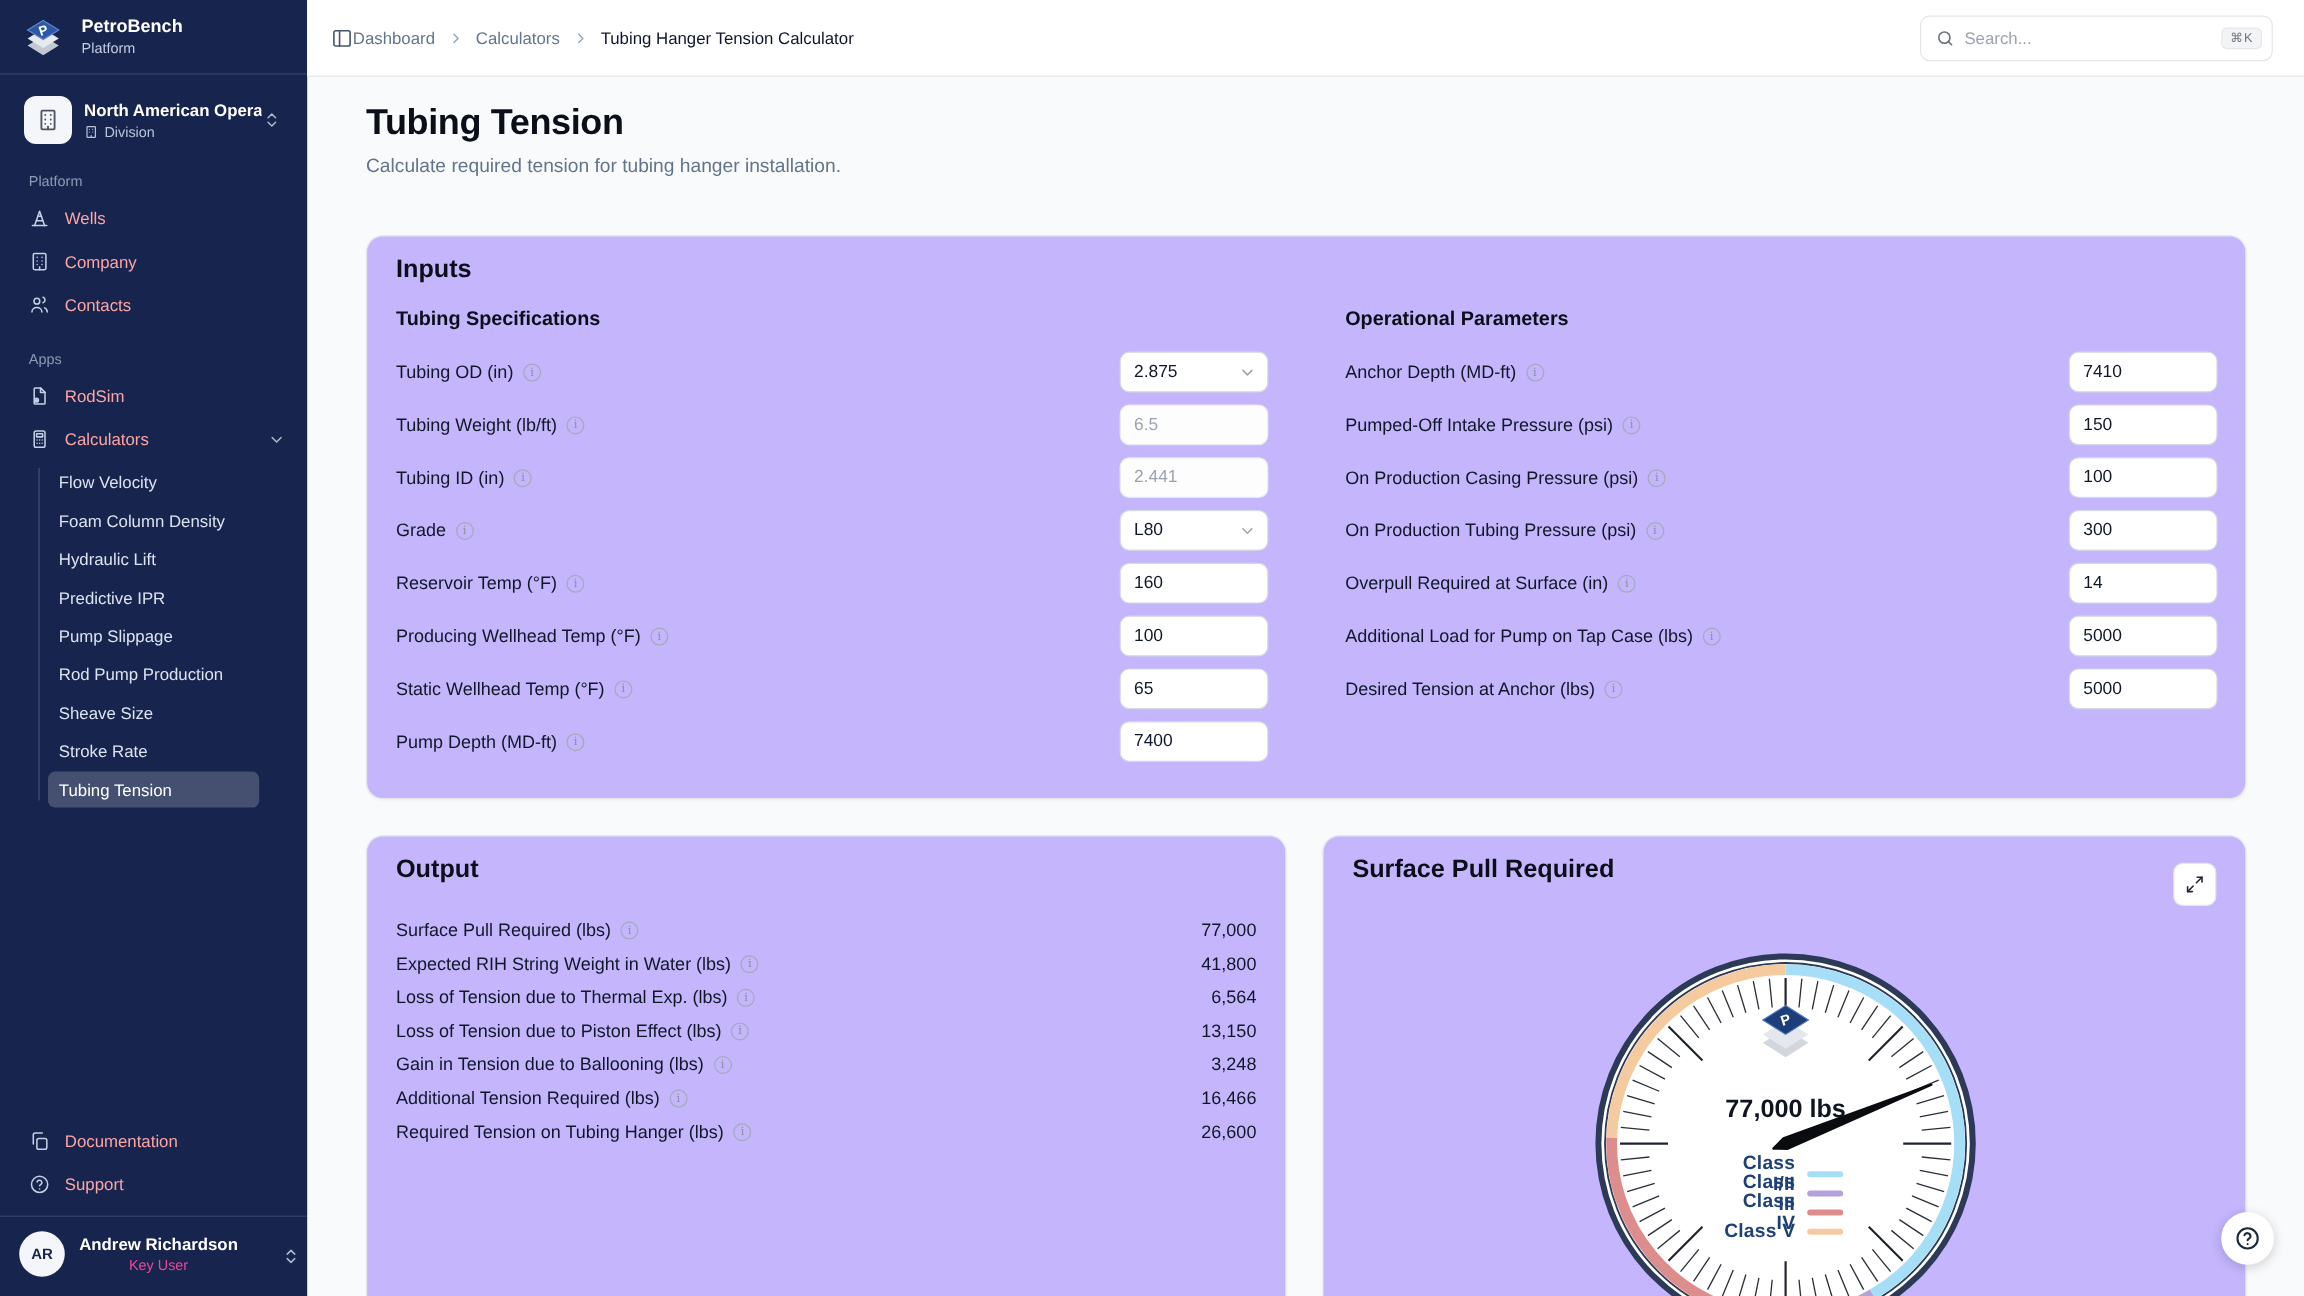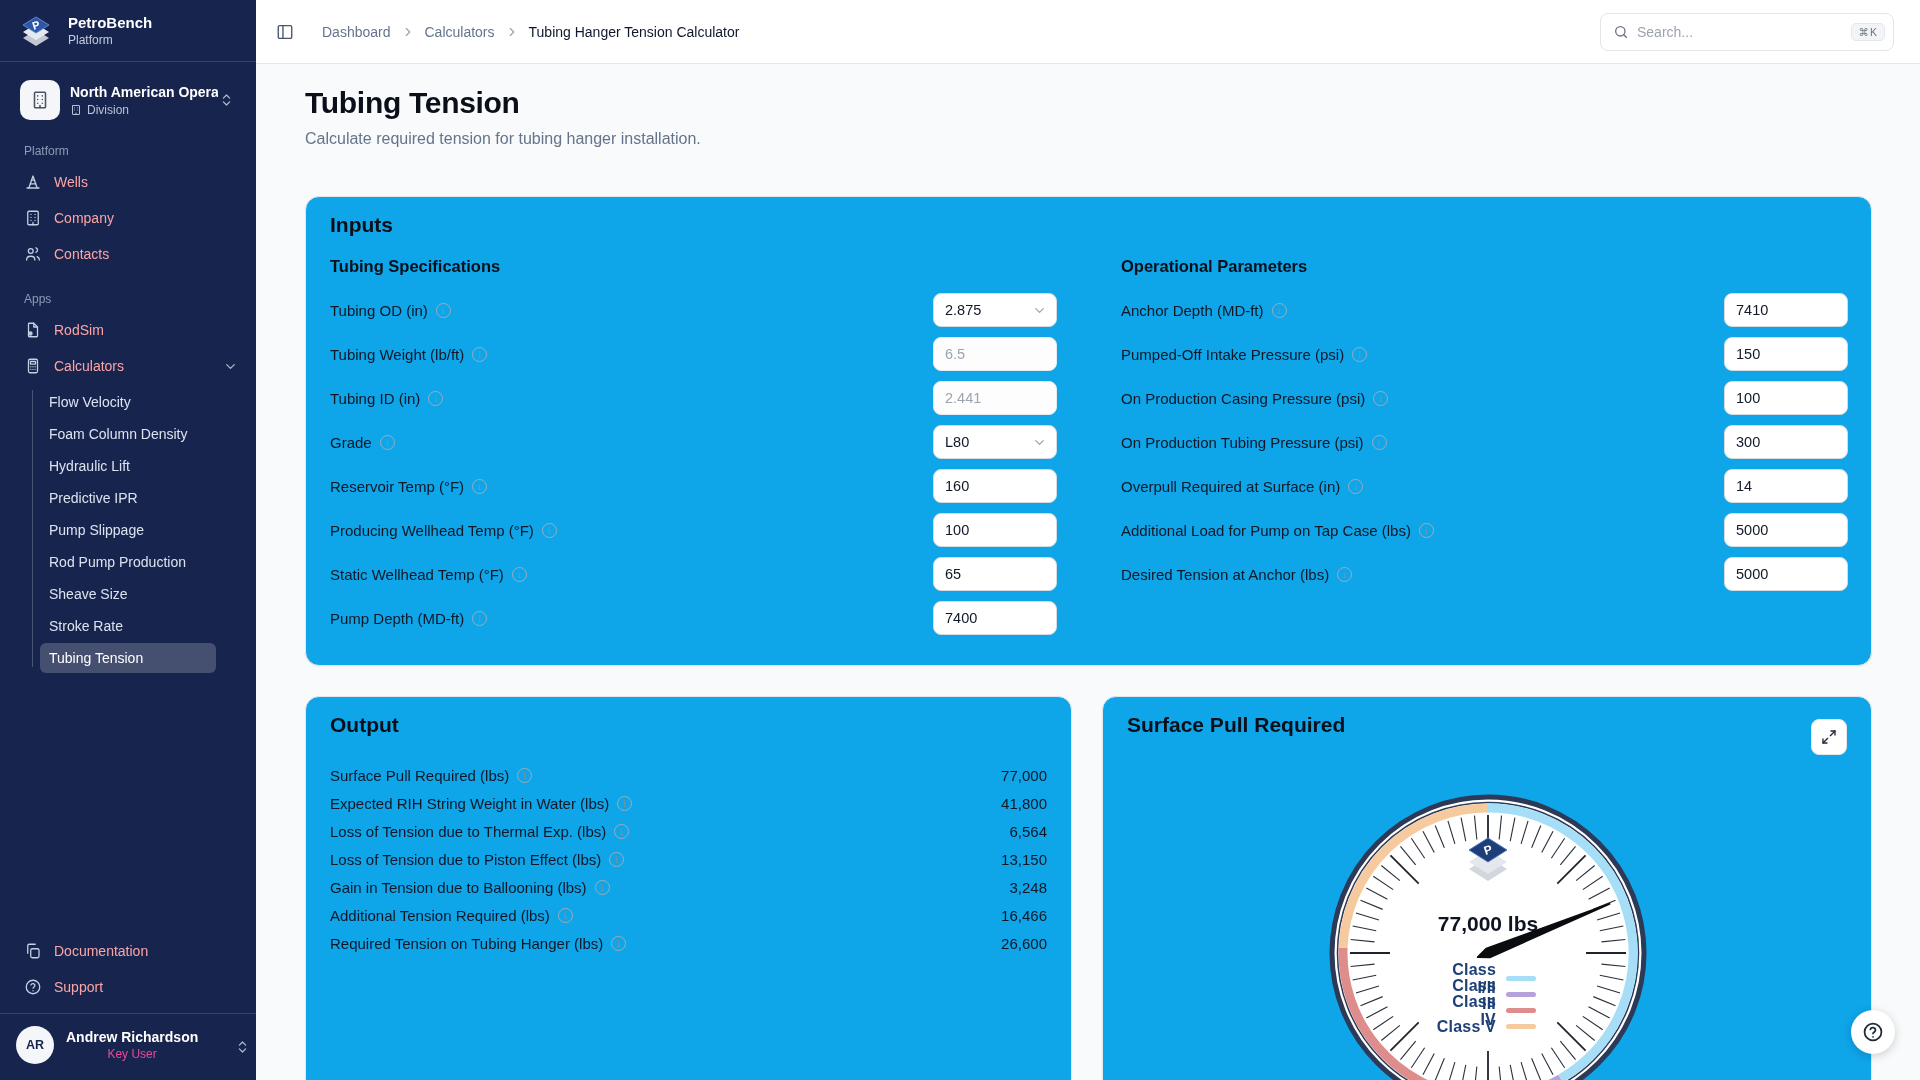--- a/index.html
+++ b/index.html
@@ -28,34 +28,34 @@
   .sidebar-bottom { position:absolute; left:0; right:0; bottom:0; }
   .sb-divider { height:1px; background:rgba(255,255,255,.14); margin:8px 0 0 0; }
   .user-row { display:flex; align-items:center; gap:12px; padding:12px 16px 16px 16px; position:relative; cursor:pointer;text-align:center; }
   .avatar { width:38px; height:38px; border-radius:50%; background:#F4F6F9; color:#17254E; font-size:12.5px; font-weight:700; display:flex; align-items:center; justify-content:center; flex:0 0 auto; }
   .user-name { font-size:14px; font-weight:700; color:#FFFFFF; }
   .user-role { font-size:12px; color:#ec4899; margin-top:2px; }
 
   
   .header { position:absolute; left:256px; top:0; right:0; height:64px; background:#FFFFFF; border-bottom:1px solid #E5E7EB; display:flex; align-items:center; }
   .panel-toggle { margin-left:20px; color:#475569; cursor:pointer; display:flex; }
-  .crumbs { display:flex; align-items:center; gap:10px; margin-left:28px; font-size:14px; }
+  .crumbs { display:flex; align-items:center; gap:10px; margin-left:0; font-size:14px; }
   .crumb { color:#64748B; cursor:pointer; }
   .crumb-sep { color:#94A3B8; display:flex; }
   .crumb-current { color:#0F172A; font-weight:500; }
   .search-box { position:absolute; right:26px; top:13px; width:294px; height:38px; border:1px solid #E2E5EA; border-radius:8px; background:#FFFFFF; display:flex; align-items:center; padding:0 8px 0 12px; gap:8px; }
   .search-box input { border:none; outline:none; flex:1; font-size:14px; color:#404040; font-family:inherit; background:transparent; }
   .search-box input::placeholder { color:#9CA3AF; }
   .kbd { background:#F3F4F6; border:1px solid #E5E7EB; border-radius:5px; font-size:10.5px; color:#6B7280; padding:2px 6px; letter-spacing:1px; }
 
   
   .main { position:absolute; left:256px; top:64px; right:0; bottom:0; }
   .page-title { position:absolute; left:49px; top:22px; font-size:30px; font-weight:800; color:#0B0F19; letter-spacing:-.3px; }
   .page-sub { position:absolute; left:49px; top:66px; font-size:16px; color:#64748B; }
-  .card { position:absolute; background:#0ea5e9; border:1px solid #E5E7EB; border-radius:14px; box-shadow:0 1px 2px rgba(16,24,40,.04); }
+  .card { position:absolute; background:#c4b5fd; border:1px solid #E5E7EB; border-radius:14px; box-shadow:0 1px 2px rgba(16,24,40,.04); }
   .card-inputs { left:49px; top:132px; width:1567px; height:470px; }
   .card-output { left:49px; top:632px; width:767px; height:470px; }
   .card-gauge  { left:846px; top:632px; width:770px; height:470px; }
   .card-h1 { position:absolute; left:24px; top:16px; font-size:21px; font-weight:800; color:#0B0F19; }
   .col-h { position:absolute; top:60px; font-size:16.5px; font-weight:700; color:#0B0F19; }
   .col { position:absolute; top:96px; width:727px; }
   .col-left { left:24px; } .col-left-h { left:24px; }
   .col-right { left:815px; } .col-right-h { left:815px; }
   .frow { height:34px; margin-bottom:10px; display:flex; align-items:center; justify-content:space-between; }
   .flabel { display:flex; align-items:center; gap:8px; font-size:15px; color:#101828; }

